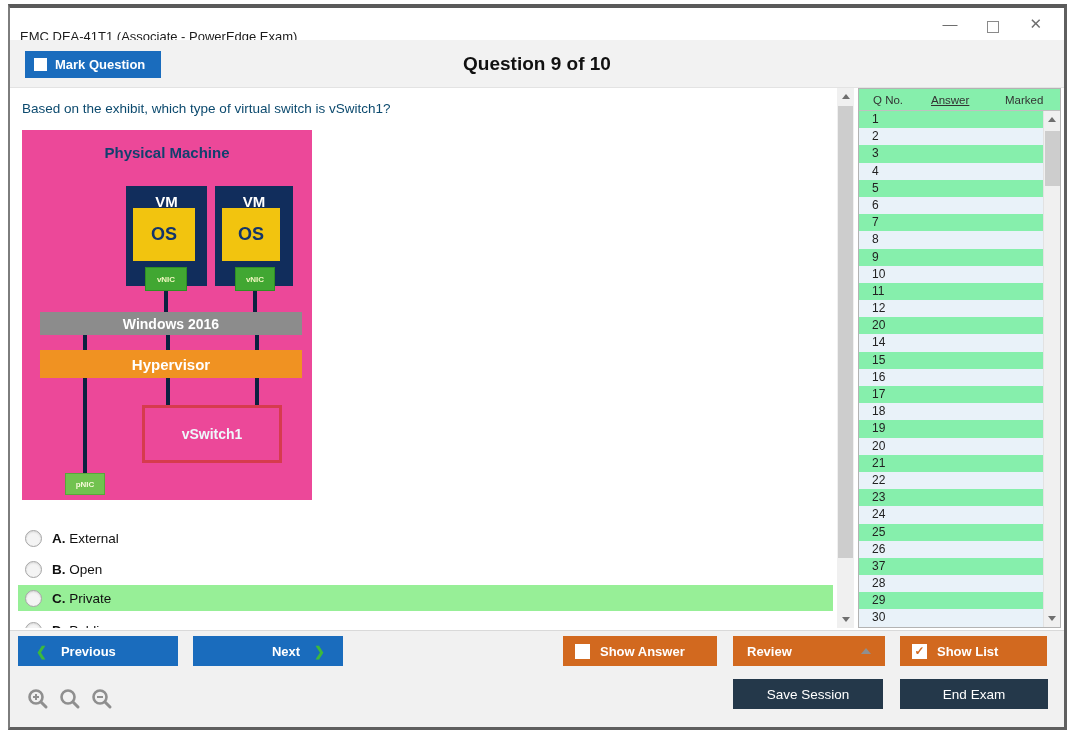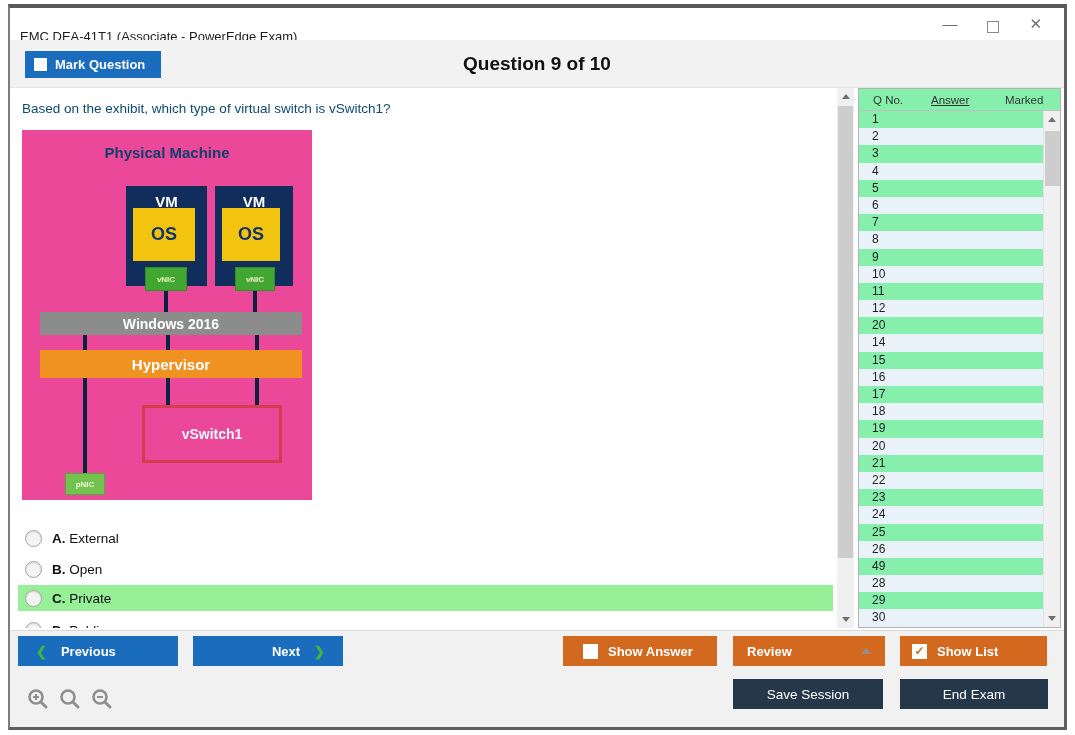--- a/index.html
+++ b/index.html
@@ -69,21 +69,21 @@
   
   .footer { position:absolute; left:0; top:622px; width:100%; height:97px; background:#f1f1f1; border-top:1px solid #d9d9d9; }
   .fbtn { position:absolute; height:30px; display:flex; align-items:center; justify-content:center; gap:8px;
           color:#fff; font-size:13px; cursor:pointer; }
   .btn-blue { background:#1a6cbd; font-weight:700; }
   .btn-orange { background:#d2691f; font-weight:700; }
   .btn-navy { background:#24384a; font-weight:400; font-size:13.5px; }
   .chev { color:#3cb93c; font-size:13px; font-weight:700; }
   .btn-prev { left:8px; top:5px; width:160px; justify-content:flex-start; padding-left:18px; gap:14px; }
   .btn-next { left:183px; top:5px; width:150px; justify-content:flex-end; padding-right:18px; gap:14px; }
-  .btn-show-answer { left:553px; top:5px; width:154px; justify-content:flex-start; padding-left:20px; gap:10px; }
+  .btn-show-answer { left:553px; top:5px; width:154px; justify-content:flex-start; padding-left:12px; gap:10px; }
   .btn-review { left:723px; top:5px; width:152px; justify-content:flex-start; padding-left:14px; }
   .btn-show-list { left:890px; top:5px; width:147px; justify-content:flex-start; padding-left:12px; gap:10px; }
   .btn-review .tri { position:absolute; right:14px; top:12px; width:0; height:0;
                      border-left:5px solid transparent; border-right:5px solid transparent; border-bottom:6px solid #8f8f8f; }
   .btn-save { left:723px; top:48px; width:150px; }
   .btn-end { left:890px; top:48px; width:148px; }
   .cb15 { width:15px; height:15px; }
   .zoom-icons { position:absolute; left:16px; top:56px; display:flex; gap:8px; }
   .zoom-icons svg { cursor:pointer; }
 </style>
@@ -196,21 +196,21 @@
         <div class="qrow"><span>17</span><span></span><span></span></div>
         <div class="qrow alt"><span>18</span><span></span><span></span></div>
         <div class="qrow"><span>19</span><span></span><span></span></div>
         <div class="qrow alt"><span>20</span><span></span><span></span></div>
         <div class="qrow"><span>21</span><span></span><span></span></div>
         <div class="qrow alt"><span>22</span><span></span><span></span></div>
         <div class="qrow"><span>23</span><span></span><span></span></div>
         <div class="qrow alt"><span>24</span><span></span><span></span></div>
         <div class="qrow"><span>25</span><span></span><span></span></div>
         <div class="qrow alt"><span>26</span><span></span><span></span></div>
-        <div class="qrow"><span>49</span><span></span><span></span></div>
+        <div class="qrow"><span>37</span><span></span><span></span></div>
         <div class="qrow alt"><span>28</span><span></span><span></span></div>
         <div class="qrow"><span>29</span><span></span><span></span></div>
         <div class="qrow alt"><span>30</span><span></span><span></span></div>
     </div>
     <div class="vscroll list-scroll">
       <div class="sb-arrow sb-up">
           <span class="tri-up"></span>
         </div>
       <div class="sb-thumb list-thumb"></div>
       <div class="sb-arrow sb-down">

